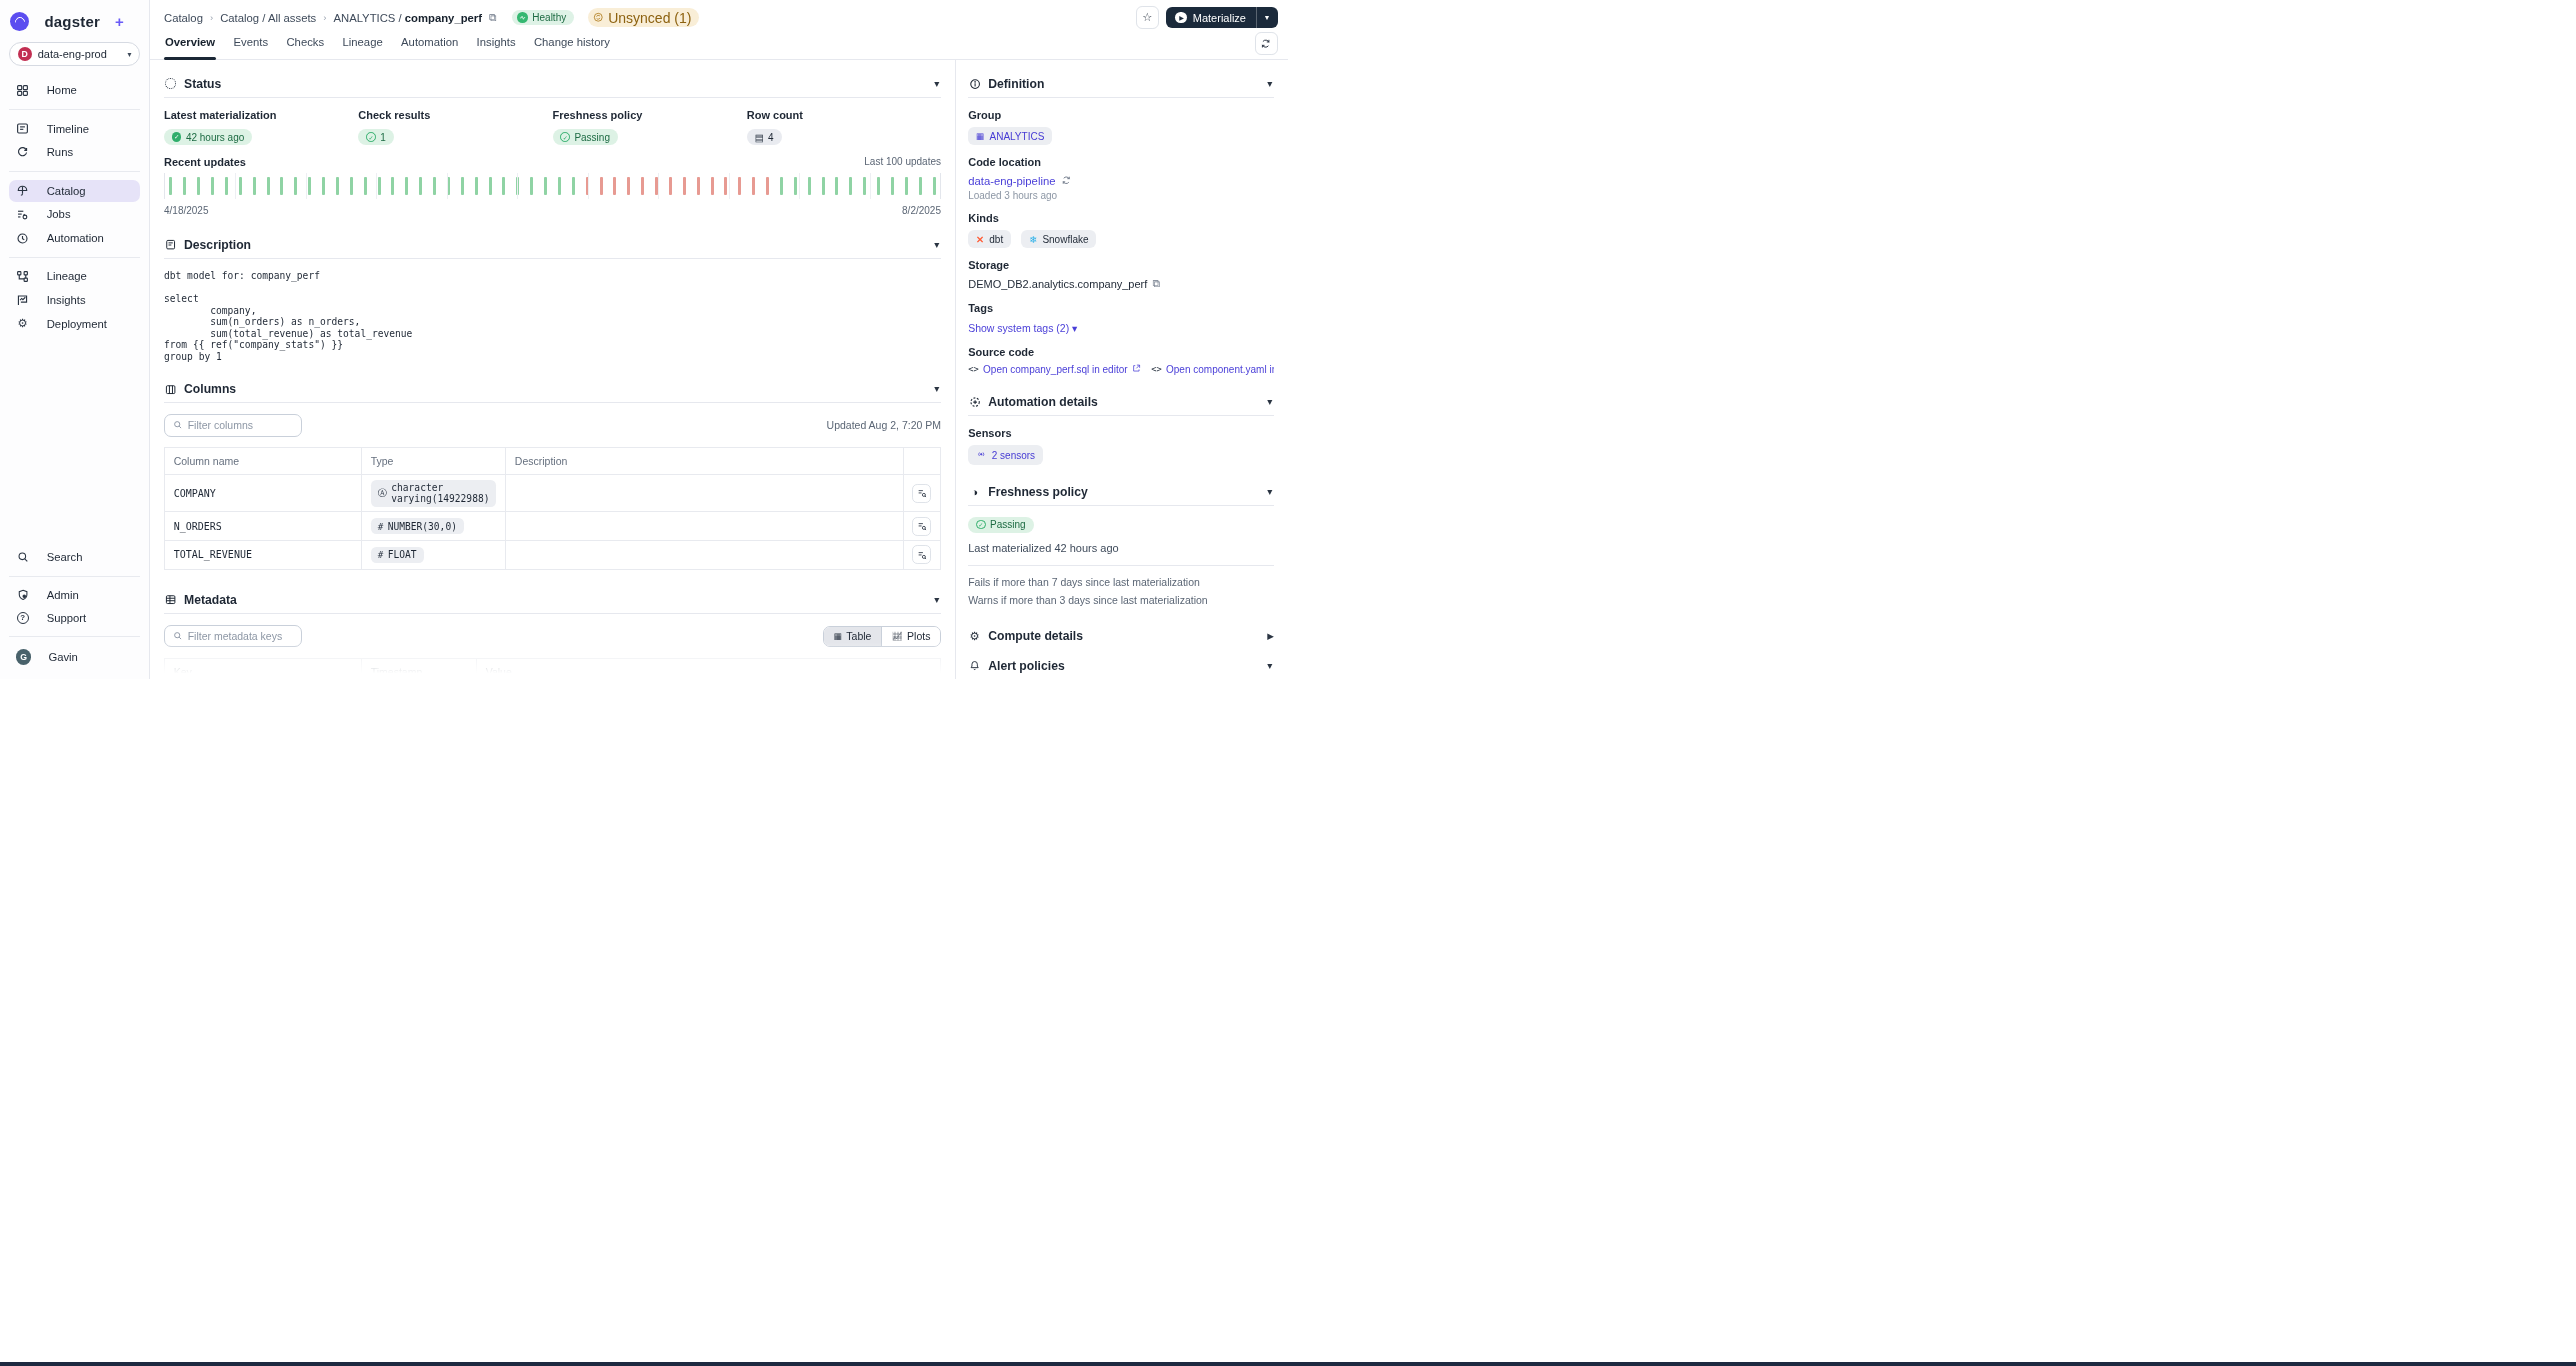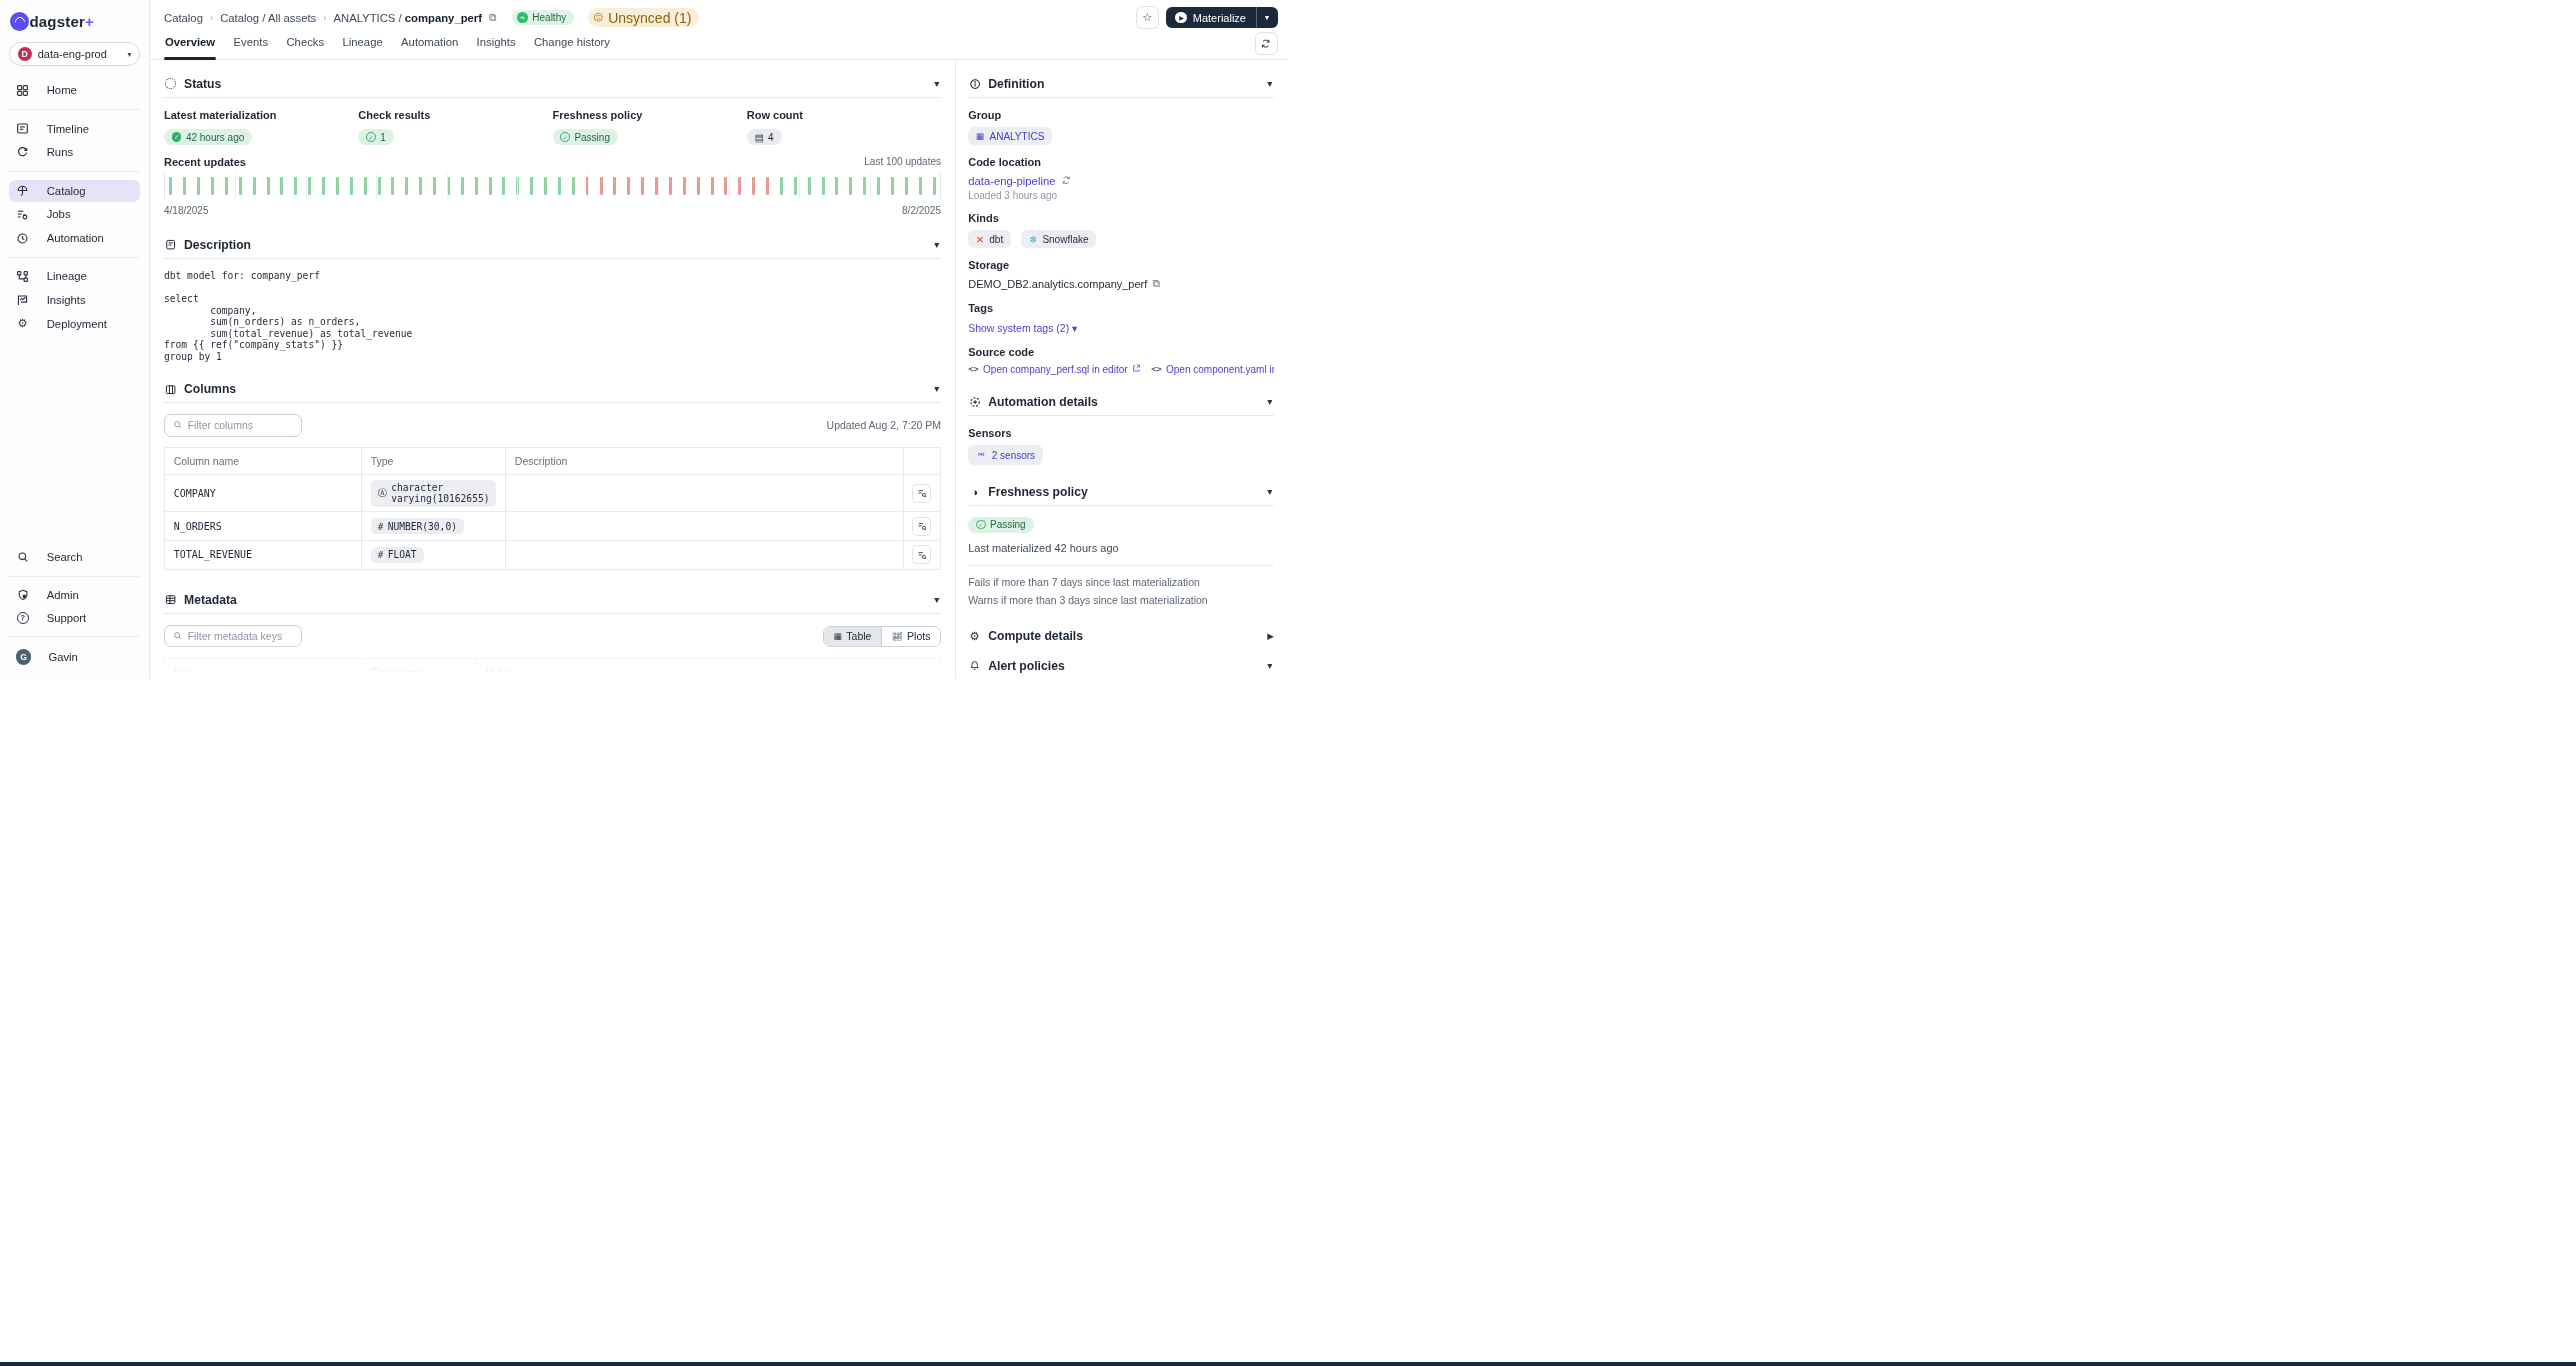--- a/index.html
+++ b/index.html
@@ -2,21 +2,21 @@
 <html style="font-size:14px"><head>
 <meta charset="utf-8">
 <style>
   * { box-sizing: border-box; margin: 0; padding: 0; }
   html,body { width:1288px; height:683px; overflow:hidden; }
   body { font-family:"Liberation Sans",sans-serif; color:#1e2734; background:#fff; font-size:11.3px; }
   .app { display:flex; height:679px; }
 
   
   .sidebar { width:150px; min-width:150px; border-right:0.9px solid #e6e8ee; background:#fdfdfe; display:flex; flex-direction:column; padding:8.7px 8.7px 8.7px; }
-  .logo-row { display:flex; align-items:center; gap:0; padding:3.5px 1.7px 10.5px; }
+  .logo-row { display:flex; align-items:center; gap:15px; padding:3.5px 1.7px 10.5px; }
   .logo-mark { width:19px; height:19px; border-radius:50%; background:#5b4df0; position:relative; }
   .logo-mark::after { content:""; position:absolute; left:4.4px; top:4.4px; width:7.9px; height:7.9px; border:1.7px solid #fff; border-color:#fff transparent transparent #fff; border-radius:50%; transform:rotate(40deg); }
   .logo-text { font-size:15px; font-weight:700; letter-spacing:0.2px; }
   .logo-plus { color:#6a5bf7; font-weight:700; font-size:15px; }
   .workspace { display:flex; align-items:center; gap:6.1px; border:0.9px solid #d6dae2; border-radius:14px; padding:4.4px 7.9px; background:#fff; font-size:11px; cursor:pointer; }
   .ws-avatar { width:14px; height:14px; border-radius:50%; background:#c22f52; color:#fff; font-size:8.7px; font-weight:700; display:flex; align-items:center; justify-content:center; }
   .ws-caret { margin-left:auto; font-size:7.9px; color:#3e4a5a; }
   .nav { margin-top:12.2px; display:flex; flex-direction:column; }
   .nav-item { display:flex; align-items:center; gap:17px; padding:4.4px 7px; font-size:11.3px; border-radius:7px; cursor:pointer; margin:0.9px 0; }
   .nav-item.active { background:#e6e3f8; }
@@ -493,21 +493,21 @@
               <tr>
             <th>Column name</th>
             <th>Type</th>
             <th>Description</th>
             <th></th>
           </tr>
           <tr>
             <td class="mono">COMPANY</td>
             <td><span class="type-badge">
                     <span class="type-ic">Ⓐ</span>
-                    <span>character varying(10162655)</span>
+                    <span>character varying(14922988)</span>
                   </span></td>
             <td></td>
             <td>
                   <span class="rowbtn">
                     <svg width="10.5" height="10.5" viewBox="0 0 16 16">
                       <line x1="2.5" y1="4" x2="9" y2="4"></line>
                       <line x1="2.5" y1="7.5" x2="7" y2="7.5"></line>
                       <circle cx="10.5" cy="10.5" r="2.3"></circle>
                       <path d="M12.2 12.2l1.6 1.6"></path>
                     </svg>

